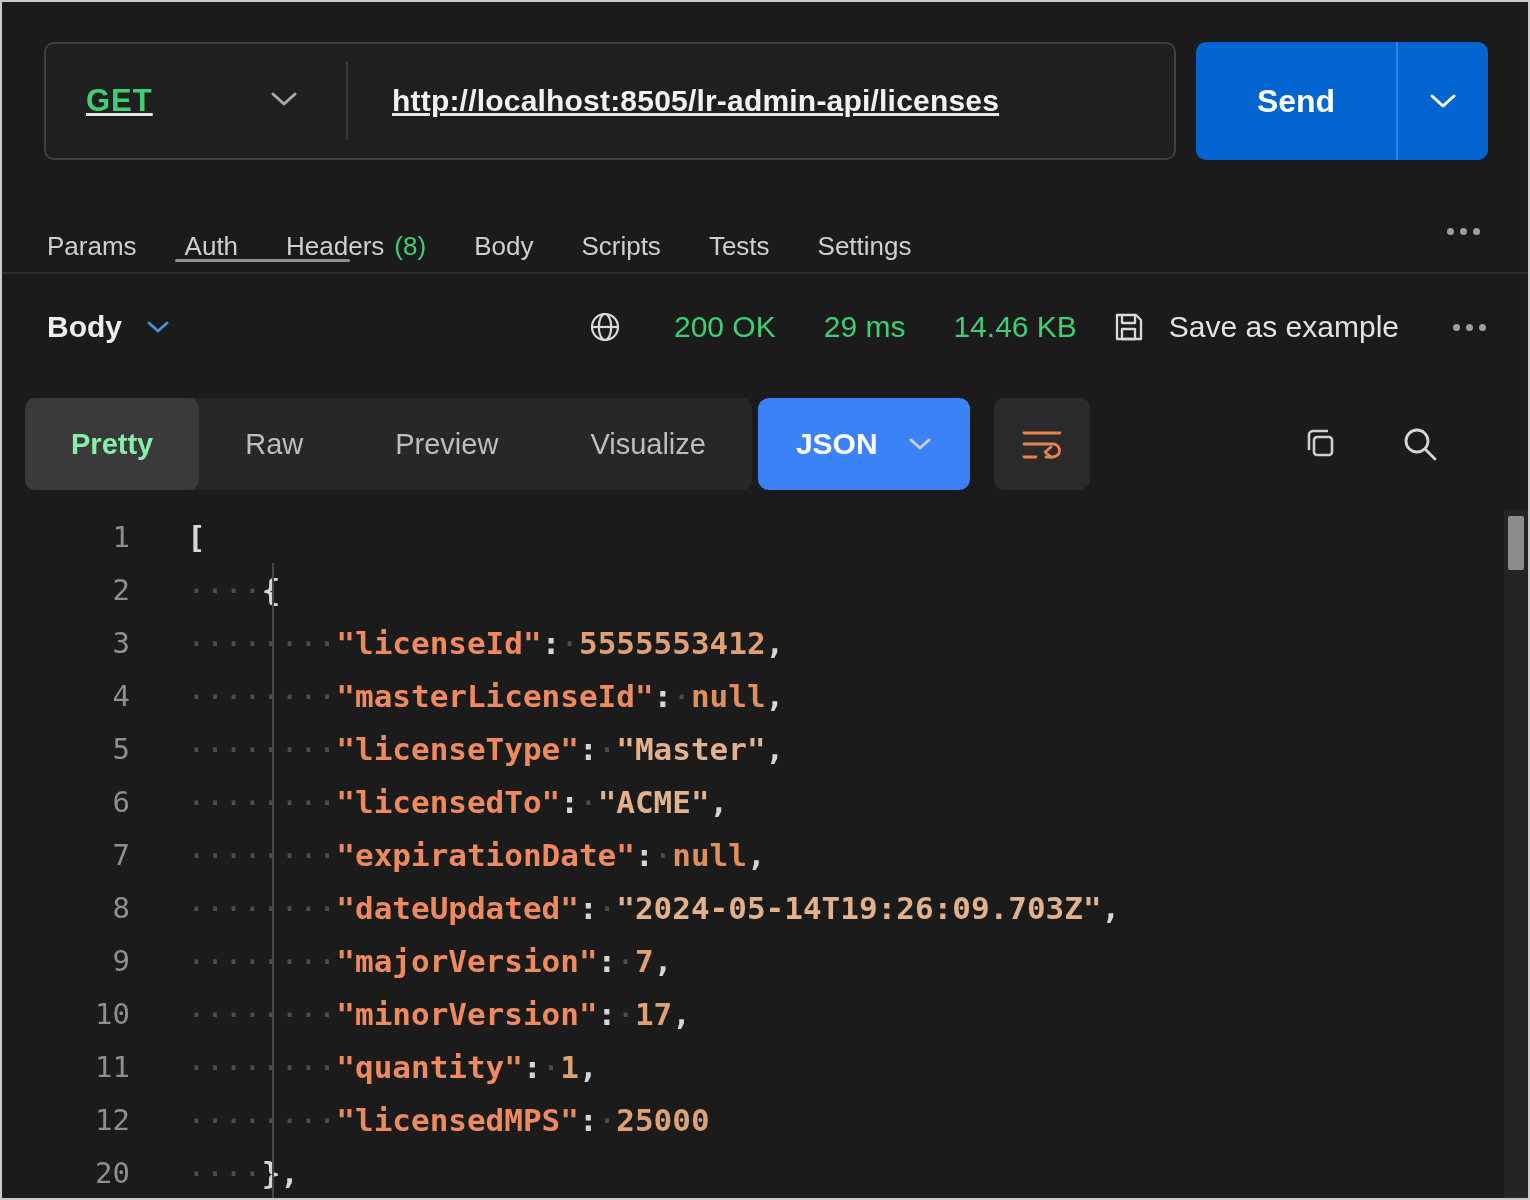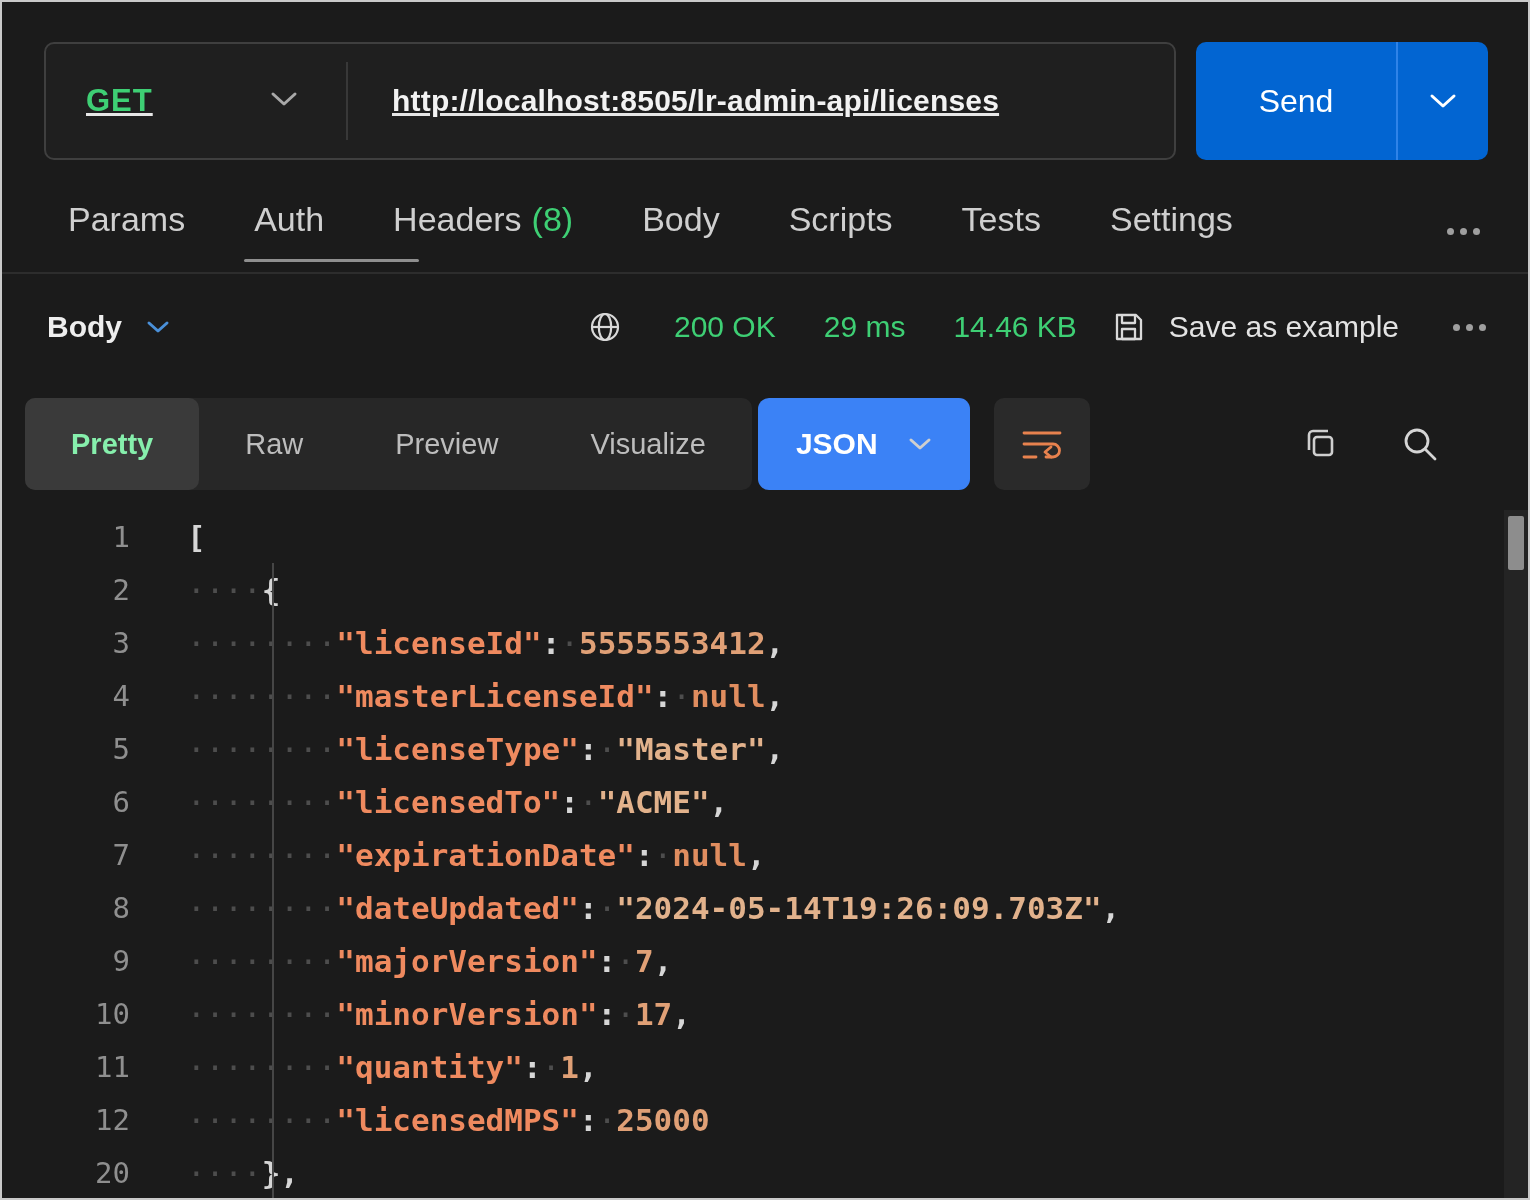--- a/index.html
+++ b/index.html
@@ -22,29 +22,29 @@
     width:300px; padding:0 48px 0 40px; height:100%; cursor:pointer;
   }
   .method { color:#3ecf74; font-weight:bold; font-size:31px; letter-spacing:1px; }
   .vdiv { width:2px; height:78px; background:#383838; }
   .url-text {
     padding-left:44px; font-weight:bold; font-size:30px; color:#f2f2f2;
     white-space:nowrap; letter-spacing:0.2px;
   }
   .send-btn { width:292px; height:100%; display:flex; background:#0265d2; border-radius:10px; overflow:hidden; }
   .send-main { flex:1; display:flex; align-items:center; justify-content:center;
-    color:#fff; font-weight:normal; font-size:32px; cursor:pointer; }
+    color:#fff; font-weight:bold; font-size:32px; cursor:pointer; }
   .send-sep { width:2px; background:#2f83e8; margin:0; }
   .send-caret { width:90px; display:flex; align-items:center; justify-content:center; cursor:pointer; }
 
   
   .req-tabs-row { display:flex; align-items:center; margin:40px 48px 0 45px; height:62px; }
   .req-tabs { display:flex; gap:48px; align-items:center; height:100%; }
-  .tab { position:relative; display:flex; align-items:flex-start; height:100%;
-    font-size:34px; color:#cfcfcf; cursor:pointer; white-space:nowrap;margin-left:21px; }
+  .tab { position:relative; display:flex; align-items:flex-end; height:100%;
+    font-size:26px; color:#cfcfcf; cursor:pointer; white-space:nowrap; }
   .tab .badge { color:#3ecf74; margin-left:10px; }
   .tab.active::after {
     content:""; position:absolute; left:-10px; bottom:0; width:175px; height:3px;
     background:#8f8f8f; border-radius:2px;
   }
   .dots { display:flex; gap:6px; align-items:center; cursor:pointer; }
   .dots i { width:7px; height:7px; border-radius:50%; background:#9f9f9f; display:block; }
   .more-right { margin-left:auto; }
 
   .hr { border-top:2px solid #2d2d2d; margin-top:10px; }

